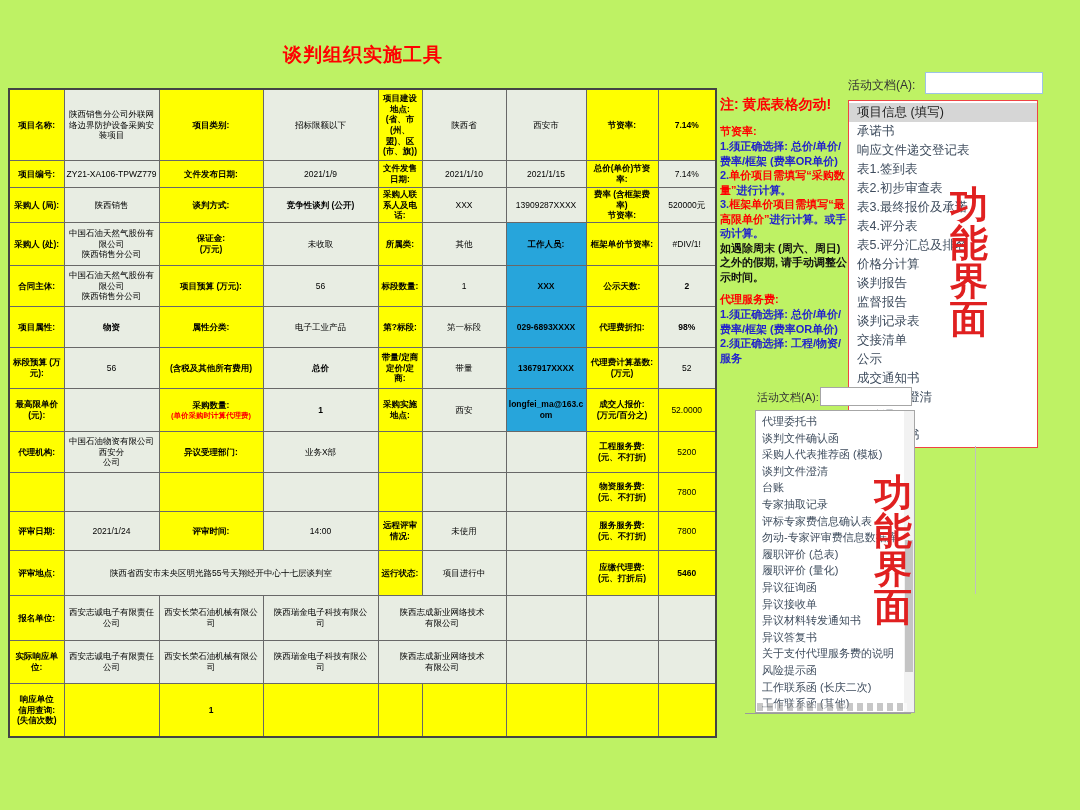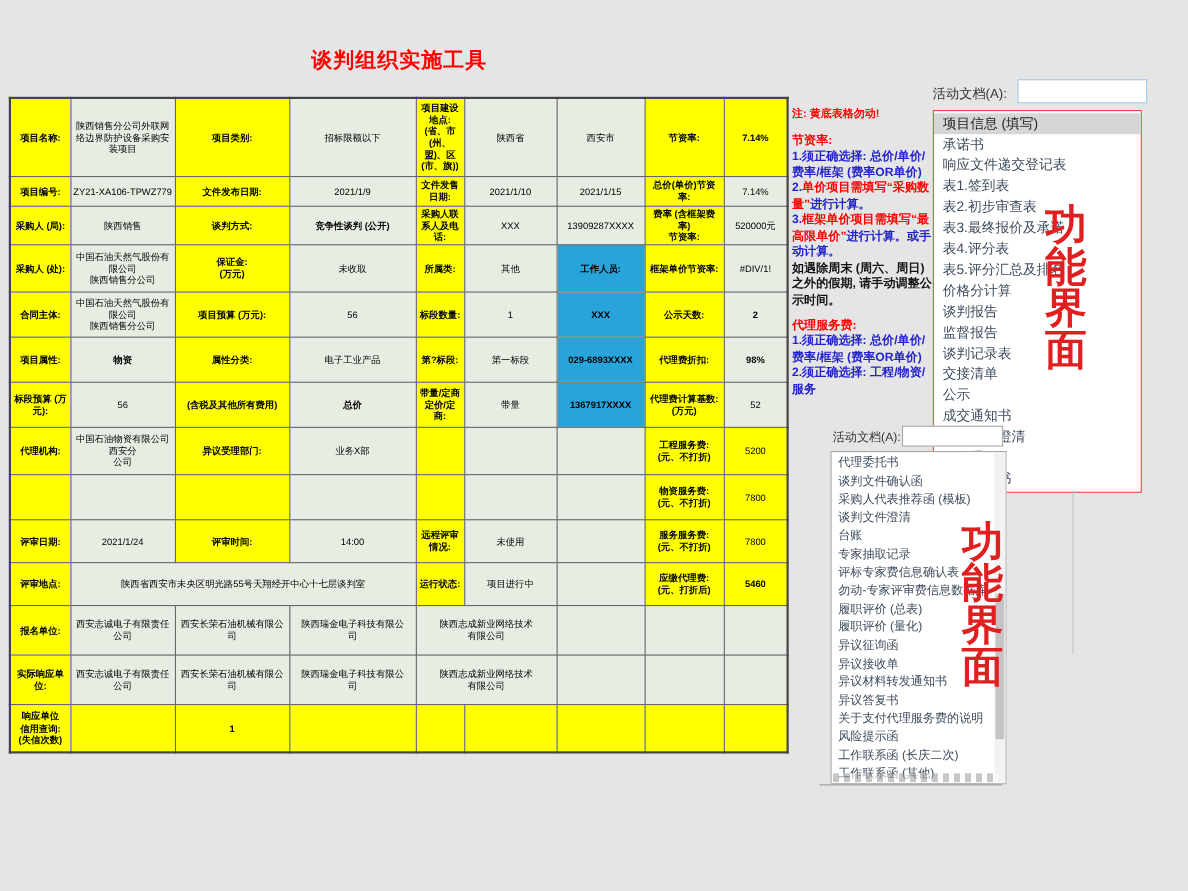--- a/index.html
+++ b/index.html
@@ -1,16 +1,16 @@
 <!DOCTYPE html>
 <html><head>
 <meta charset="utf-8">
 <style>
   html,body{margin:0;padding:0;background:#fff;font-family:"Liberation Sans",sans-serif;}
-  #page{position:relative;width:1080px;height:810px;background:#e5e5e5;overflow:hidden;}
+  #page{position:relative;width:1080px;height:810px;background:#bef264;overflow:hidden;}
 
   
   #title{position:absolute;left:283px;top:42px;font-size:19px;font-weight:bold;color:#ff0000;letter-spacing:1px;}
 
   
   #grid{position:absolute;left:8px;top:88px;width:707px;border-collapse:collapse;table-layout:fixed;border:2px solid #444;}
   #grid td{border:1px solid #686868;font-size:8.5px;line-height:1.25;text-align:center;vertical-align:middle;padding:1px 2px;white-space:pre-line;word-break:break-all;overflow:hidden;color:#000;}
   .L{background:#ffff00;font-weight:bold;}
   .V{background:#e8ede3;}
   .B{background:#27a5db;font-weight:bold;}
@@ -33,21 +33,21 @@
   #grid tr:nth-child(9) td{height:38px;}
   #grid tr:nth-child(10) td{height:36px;}
   #grid tr:nth-child(11) td{height:36px;}
   #grid tr:nth-child(12) td{height:42px;}
   #grid tr:nth-child(13) td{height:42px;}
   #grid tr:nth-child(14) td{height:40px;margin-top:48px;}
   #grid tr:nth-child(15) td{height:50px;}
 
   
   #notes{position:absolute;left:720px;top:96px;width:128px;}
-  .n-title{font-size:10px;font-weight:bold;margin-bottom:10px;}
+  .n-title{font-size:14px;font-weight:bold;margin-bottom:10px;}
   .n-h{font-size:11px;font-weight:bold;margin-top:8px;}
   .n{font-size:11px;font-weight:bold;line-height:1.32;}
   .seg-red{color:#ff0000;}
   .seg-blue{color:#2323cc;}
   .seg-black{color:#111;}
 
   
   .doc-label{position:absolute;color:#333;font-size:12px;}
   .doc-input{position:absolute;background:#fff;border:1px solid #9dc3e6;}
   #list1{position:absolute;left:848px;top:100px;width:190px;height:348px;background:#fff;border:1px solid #ef4444;overflow:hidden;margin:0;padding:2px 0;list-style:none;box-sizing:border-box;}
@@ -163,20 +163,33 @@
 元):</td>
           <td class="V">56</td>
           <td class="L">(含税及其他所有费用)</td>
           <td class="V huge">总价</td>
           <td class="L sm">带量/定商定价/定商:</td>
           <td class="V">带量</td>
           <td class="B em8">1367917XXXX</td>
           <td class="L em8">代理费计算基数:
 (万元)</td>
           <td class="V">52</td>
+        </tr>
+        <tr>
+          <td class="L">最高限单价
+(元):</td>
+          <td class="V"></td>
+          <td class="L">采购数量:<div class="sub">(单价采购时计算代理费)</div></td>
+          <td class="V huge">1</td>
+          <td class="L sm">采购实施地点:</td>
+          <td class="V">西安</td>
+          <td class="B sm">longfei_ma@163.com</td>
+          <td class="L em8">成交人报价:
+(万元/百分之)</td>
+          <td class="Y">52.0000</td>
         </tr>
         <tr>
           <td class="L">代理机构:</td>
           <td class="V">中国石油物资有限公司西安分
 公司</td>
           <td class="L">异议受理部门:</td>
           <td class="V">业务X部</td>
           <td class="L"></td>
           <td class="V"></td>
           <td class="V"></td>

